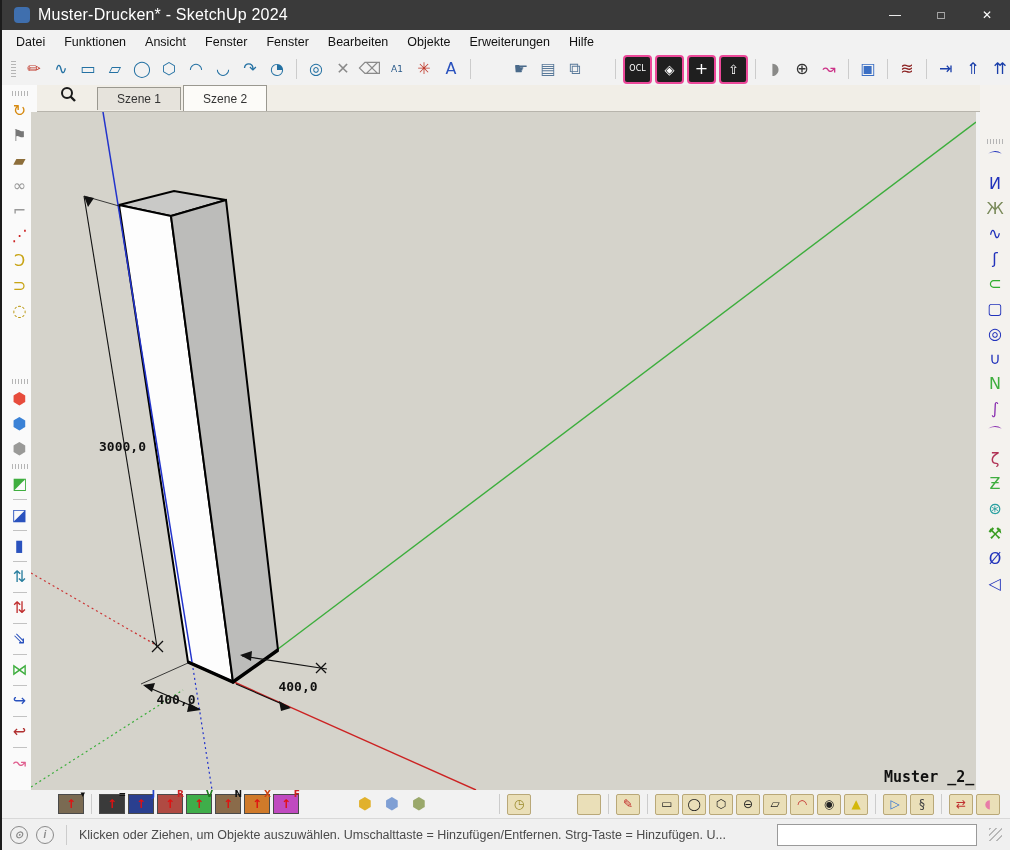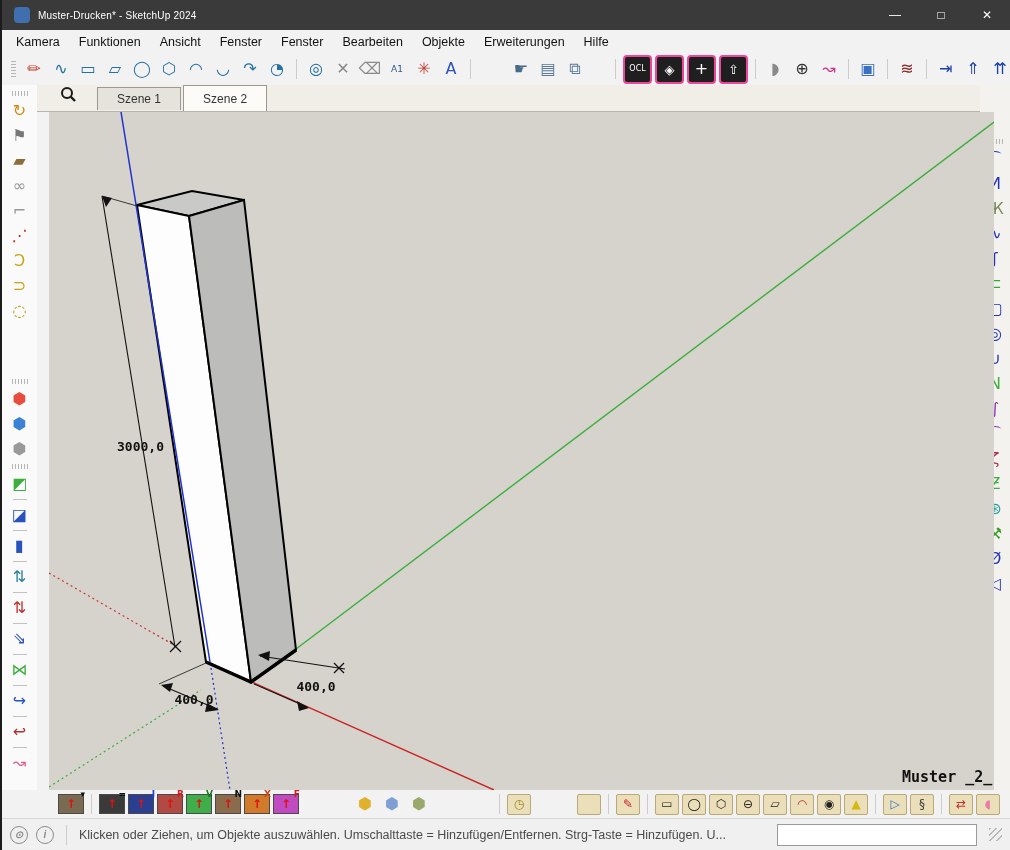--- a/index.html
+++ b/index.html
@@ -4,21 +4,21 @@
 <title>SketchUp</title>
 <style>
   html,body {margin:0;padding:0;background:#555;}
   .window {position:relative;width:1010px;height:850px;background:#f2f2f2;
            font-family:"Liberation Sans",sans-serif;overflow:hidden;box-sizing:border-box;
            border-left:2px solid #1c1c1c;}
   
   .titlebar {position:absolute;top:0;left:0;right:0;height:30px;background:#3a3a3a;
              display:flex;align-items:center;color:#fff;}
   .app-logo {width:16px;height:16px;border-radius:4px;background:#3f6fae;margin:0 8px 0 12px;flex:none;}
-  .titlebar .title {font-size:10px;letter-spacing:.2px;}
+  .titlebar .title {font-size:16px;letter-spacing:.2px;}
   .win-controls {margin-left:auto;display:flex;height:30px;}
   .win-btn {width:46px;height:30px;display:flex;align-items:center;justify-content:center;
             font-size:12px;color:#fff;cursor:default;}
   
   .menubar {position:absolute;top:30px;left:0;right:0;height:23px;background:#f2f2f2;
             display:flex;align-items:center;padding-left:14px;gap:19px;font-size:12.5px;color:#111;}
   .menu-item {cursor:default;}
   
   .icon {width:24px;height:24px;display:flex;align-items:center;justify-content:center;
          font-size:16px;line-height:1;flex:none;cursor:default;position:relative;
@@ -47,21 +47,21 @@
   .left-toolbar {position:absolute;top:85px;left:0;width:35px;height:705px;background:#fafafa;
                  display:flex;flex-direction:column;align-items:center;padding-top:4px;gap:1px;
                  box-sizing:border-box;}
   .right-toolbar {position:absolute;top:85px;right:0;width:30px;height:705px;background:#f4f2ee;
                   display:flex;flex-direction:column;align-items:center;padding-top:52px;gap:1px;
                   box-sizing:border-box;}
   .left-toolbar .tsep,.right-toolbar .tsep {width:14px;height:1px;margin:2px 0;background:#c2c2c2;}
   .left-toolbar .vhandle,.right-toolbar .vhandle {width:16px;height:5px;margin:2px 0;
             background:repeating-linear-gradient(90deg,#b5b5b5 0 1px,transparent 1px 3px);}
   
-  .viewport {position:absolute;left:47px;top:112px;width:945px;height:678px;background:#d5d3cb;}
+  .viewport {position:absolute;left:29px;top:112px;width:945px;height:678px;background:#d5d3cb;}
   .viewport svg {display:block;}
   .vp-label {font:bold 13px "DejaVu Sans Mono",monospace;fill:#111;}
   .vp-watermark {font:bold 15px "DejaVu Sans Mono",monospace;fill:#111;}
   
   .bottom-toolbar {position:absolute;top:790px;left:0;right:0;height:28px;background:#f2f2f2;
                    display:flex;align-items:center;padding:0 10px 0 56px;gap:3px;}
   
   .statusbar {position:absolute;top:818px;left:0;right:0;height:32px;background:#f0f0f0;
               border-top:1px solid #d8d8d8;display:flex;align-items:center;padding:0 8px;gap:8px;
               font-size:12.5px;color:#4a4a4a;box-sizing:border-box;}
@@ -83,21 +83,21 @@
     <span class="app-logo"></span>
     <span class="title">Muster-Drucken* - SketchUp 2024</span>
     <div class="win-controls" id="win-controls">
         <span class="win-btn">—</span>
         <span class="win-btn">□</span>
         <span class="win-btn close">✕</span>
       </div>
   </div>
 
   <nav class="menubar" id="menubar">
-      <span class="menu-item">Kamera</span>
+      <span class="menu-item">Datei</span>
       <span class="menu-item">Funktionen</span>
       <span class="menu-item">Ansicht</span>
       <span class="menu-item">Fenster</span>
       <span class="menu-item">Fenster</span>
       <span class="menu-item">Bearbeiten</span>
       <span class="menu-item">Objekte</span>
       <span class="menu-item">Erweiterungen</span>
       <span class="menu-item">Hilfe</span>
     </nav>
 

